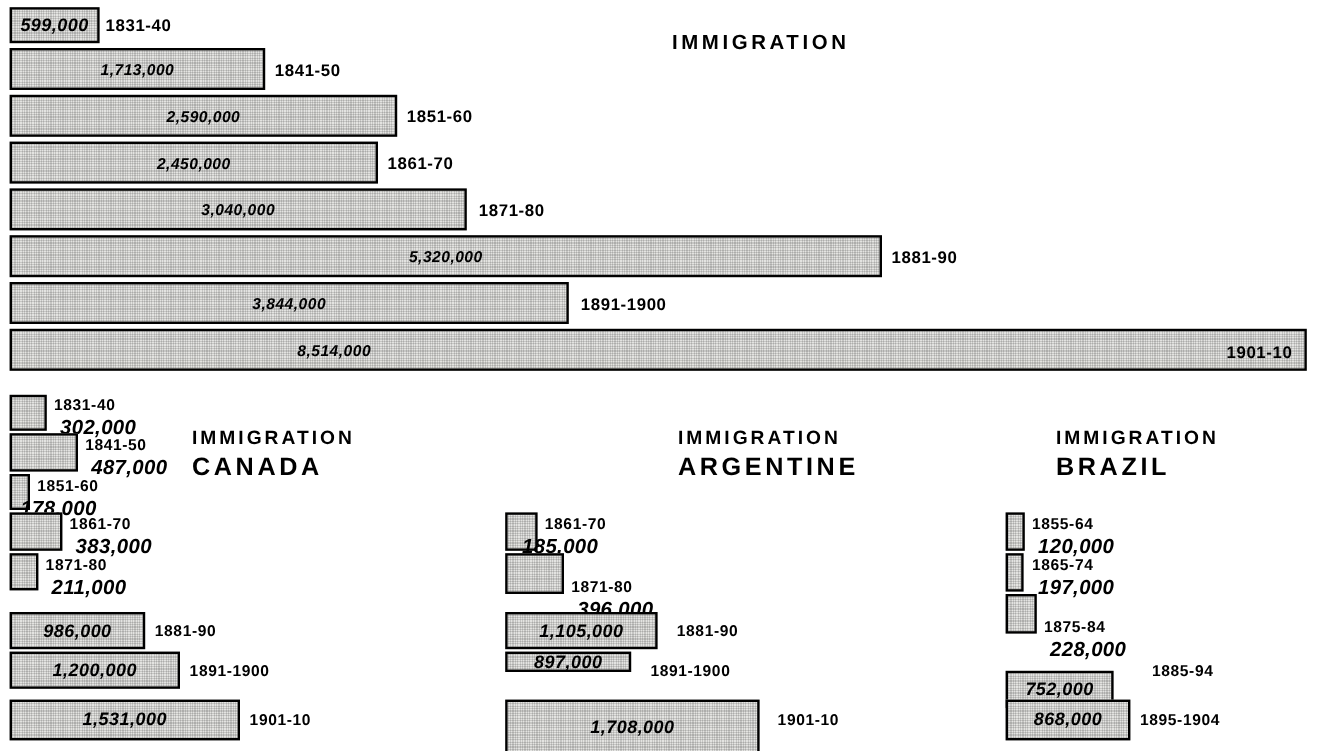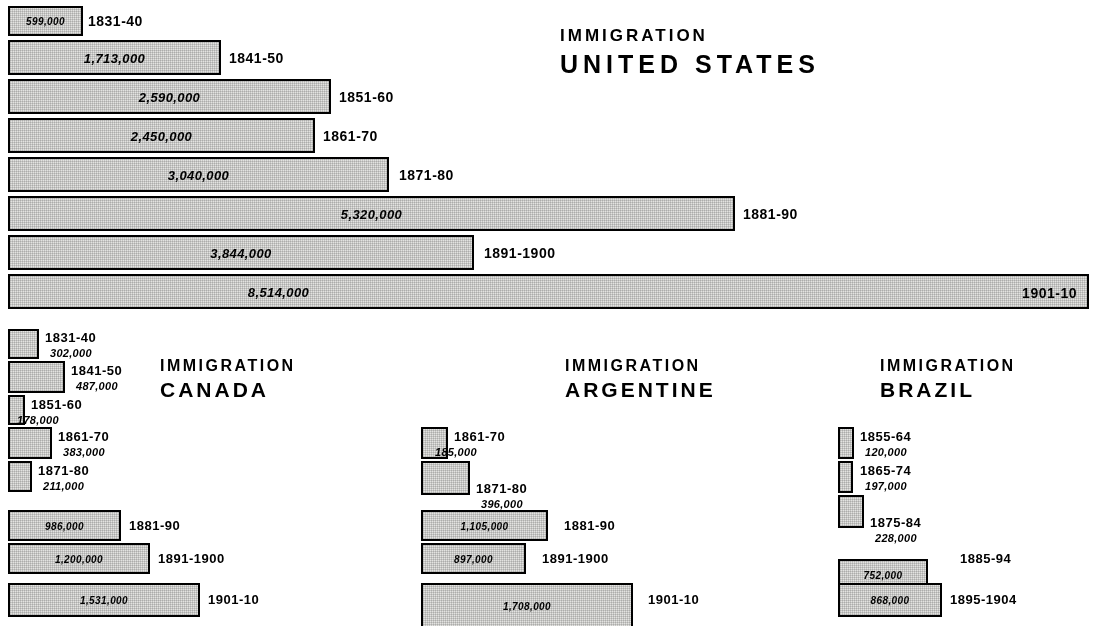--- a/index.html
+++ b/index.html
@@ -28,36 +28,36 @@
     right:0;left:0;
     top:50%;
     transform:translateY(-50%);
     text-align:center;
     font-style:italic;
     font-weight:bold;
     font-size:13px;
     letter-spacing:.4px;
     white-space:nowrap;
   }
-  .bar .inval.small{font-size:10px;}
+  .bar .inval.small{font-size:15px;}
 
   
   .olabel{
     position:absolute;
     font-weight:bold;
     font-size:14px;
     letter-spacing:.5px;
     white-space:nowrap;
   }
   .olabel.small{font-size:13px;}
   .ovalue{
     position:absolute;
     font-style:italic;
     font-weight:bold;
-    font-size:11px;
+    font-size:17px;
     letter-spacing:.3px;
     white-space:nowrap;
   }
 
   
   .title{
     position:absolute;
     text-align:left;
     white-space:nowrap;
   }
@@ -77,21 +77,20 @@
   .title.big .t1{font-size:17px;letter-spacing:3px;}
   .title.big .t2{font-size:25px;letter-spacing:5px;margin-top:4px;}
 </style>
 </head>
 <body>
 
 <div class="stage">
 
   <div class="title big" style="left:560px;top:26px;width:480px;">
     <span class="t1">IMMIGRATION</span>
-    <span class="t2">UNITED  STATES</span>
   </div>
 
   <div class="bar" style="left:8px;top:6px;width:75px;height:30px;">
     <span class="inval small">599,000</span>
   </div>
   <div class="olabel" style="left:88px;top:13px;">1831-40</div>
 
   <div class="bar" style="left:8px;top:40px;width:213px;height:35px;">
     <span class="inval">1,713,000</span>
   </div>
@@ -178,21 +177,21 @@
 
   <div class="bar" style="left:421px;top:461px;width:49px;height:34px;"></div>
   <div class="olabel small" style="left:476px;top:481px;">1871-80</div>
   <div class="ovalue" style="left:481px;top:498px;">396,000</div>
 
   <div class="bar" style="left:421px;top:510px;width:127px;height:31px;">
     <span class="inval small">1,105,000</span>
   </div>
   <div class="olabel small" style="left:564px;top:518px;">1881-90</div>
 
-  <div class="bar" style="left:421px;top:543px;width:105px;height:31px;">
+  <div class="bar" style="left:421px;top:543px;width:105px;height:17px;">
     <span class="inval small">897,000</span>
   </div>
   <div class="olabel small" style="left:542px;top:551px;">1891-1900</div>
 
   <div class="bar" style="left:421px;top:583px;width:212px;height:46px;">
     <span class="inval small">1,708,000</span>
   </div>
   <div class="olabel small" style="left:648px;top:592px;">1901-10</div>
 
   <div class="title" style="left:880px;top:357px;width:200px;">

